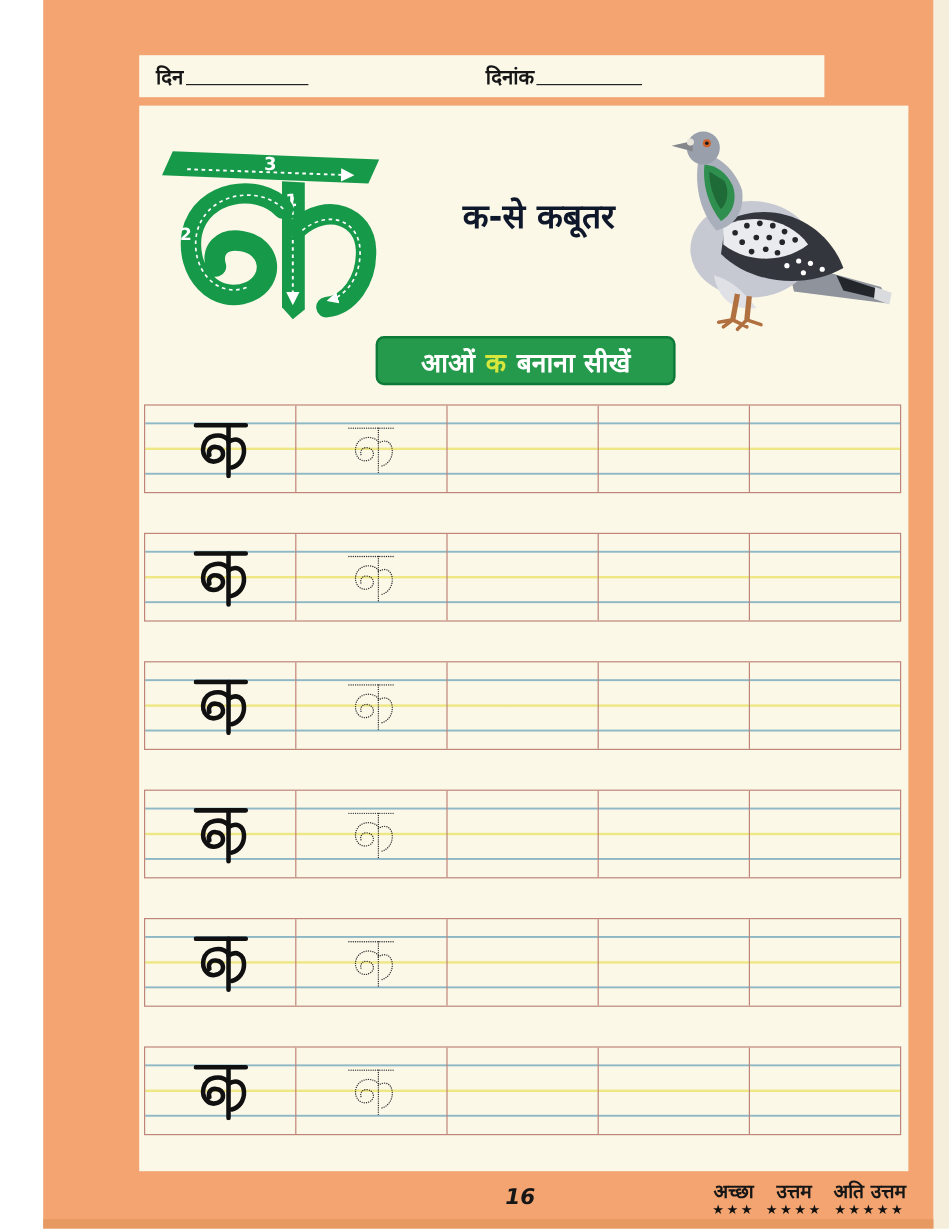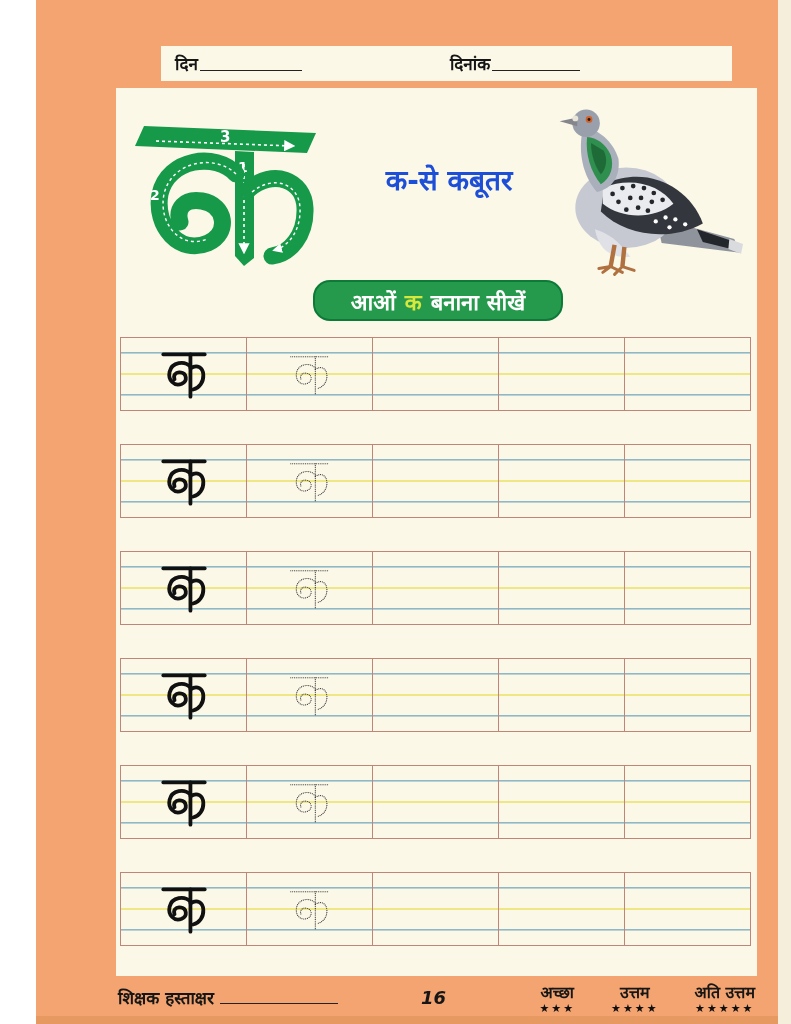--- a/index.html
+++ b/index.html
@@ -15,46 +15,46 @@
   .right-strip{
     position:absolute;right:0;top:0;width:13px;height:1024px;background:#f4eeda;
   }
   .bottom-shade{
     position:absolute;left:36px;bottom:0;width:742px;height:8px;background:#dd9058;opacity:.55;
   }
   
   .header-strip{
     position:absolute;left:80px;top:46px;width:571px;height:35px;
     background:#fbf8e8;display:flex;align-items:center;
-    font-weight:bold;color:#161616;font-size:17px;padding:0 14px;box-sizing:border-box;margin-left:45px;
+    font-weight:bold;color:#161616;font-size:17px;padding:0 14px;box-sizing:border-box;
   }
   .blank{display:inline-block;border-bottom:1.6px solid #222;height:14px;vertical-align:baseline;}
   .day-blank{width:102px;margin-left:2px;}
   .date-blank{width:88px;margin-left:2px;}
   .header-center{margin-left:148px;}
   .header-right{margin-left:auto;display:flex;align-items:center;gap:6px;}
   .check-circle{
     width:17px;height:17px;border:1.6px solid #222;border-radius:50%;
     background:#fbf8e8;display:inline-block;
   }
   .hw{margin-left:8px;}
   
   .card{
     position:absolute;left:80px;top:88px;width:641px;height:888px;
     background:#fbf8e8;
   }
   .big-letter{position:absolute;left:16px;top:18px;width:200px;height:172px;}
   .phrase{
     position:absolute;left:228px;top:72px;width:210px;text-align:center;
-    font-size:28px;font-weight:bold;color:#1d4ed8;
+    font-size:28px;font-weight:bold;color:#0f172a;
   }
   .pigeon{position:absolute;left:424px;top:4px;width:206px;height:200px;}
   .banner{
     position:absolute;left:197px;top:192px;width:246px;height:37px;
-    background:#259a4c;border:2px solid #0e7a38;border-radius:17px;
+    background:#259a4c;border:2px solid #0e7a38;border-radius:7px;
     display:flex;align-items:center;justify-content:center;gap:9px;
     font-size:22px;font-weight:bold;color:#ffffff;
   }
   .banner .hl{color:#d6e73e;}
   
   .rows-wrap{position:absolute;left:4px;top:249px;width:631px;}
   .p-row{
     position:absolute;left:0;width:631px;height:74px;box-sizing:border-box;
     border:1.6px solid #bf8579;display:flex;
     background-image:
@@ -73,21 +73,21 @@
   .ka-sym path{fill:none;stroke:var(--st,#000);stroke-width:var(--sw,8);
     stroke-dasharray:var(--sd,0);stroke-linecap:round;stroke-linejoin:round;}
   
   .footer{
     position:absolute;left:80px;top:984px;width:641px;height:36px;
     color:#161616;font-weight:bold;font-size:17px;
   }
   .sig{position:absolute;left:2px;top:2px;}
   .sig-blank{width:118px;}
   .page-num{position:absolute;left:305px;top:3px;font-size:18px;font-style:italic;}
-  .ratings{position:absolute;right:2px;top:0;display:flex;gap:36px;text-align:center;justify-content:space-between;}
+  .ratings{position:absolute;right:2px;top:0;display:flex;gap:9px;text-align:center;justify-content:space-between;}
   .rating .lbl{font-size:16px;line-height:18px;}
   .rating .stars{font-size:11px;letter-spacing:2px;color:#101010;line-height:13px;}
 </style>
 </head>
 <body>
 
 <svg width="0" height="0" style="position:absolute" aria-hidden="true">
   <defs>
     <symbol id="ka-sym" class="ka-sym" viewBox="0 0 120 132">
       <path d="M5 14 H115"></path>
@@ -273,24 +273,20 @@
             </svg>
           </div>
           <div class="p-cell"></div>
           <div class="p-cell"></div>
           <div class="p-cell"></div>
         </div>
       </div>
   </div>
 
   <div class="footer">
-    <span class="sig">
-      <span>शिक्षक हस्ताक्षर</span>
-      <span class="blank sig-blank"></span>
-    </span>
     <span class="page-num">16</span>
     <span class="ratings" id="ratings">
         <span class="rating">
           <div class="lbl">अच्छा</div>
           <div class="stars">★★★</div>
         </span>
         <span class="rating">
           <div class="lbl">उत्तम</div>
           <div class="stars">★★★★</div>
         </span>

